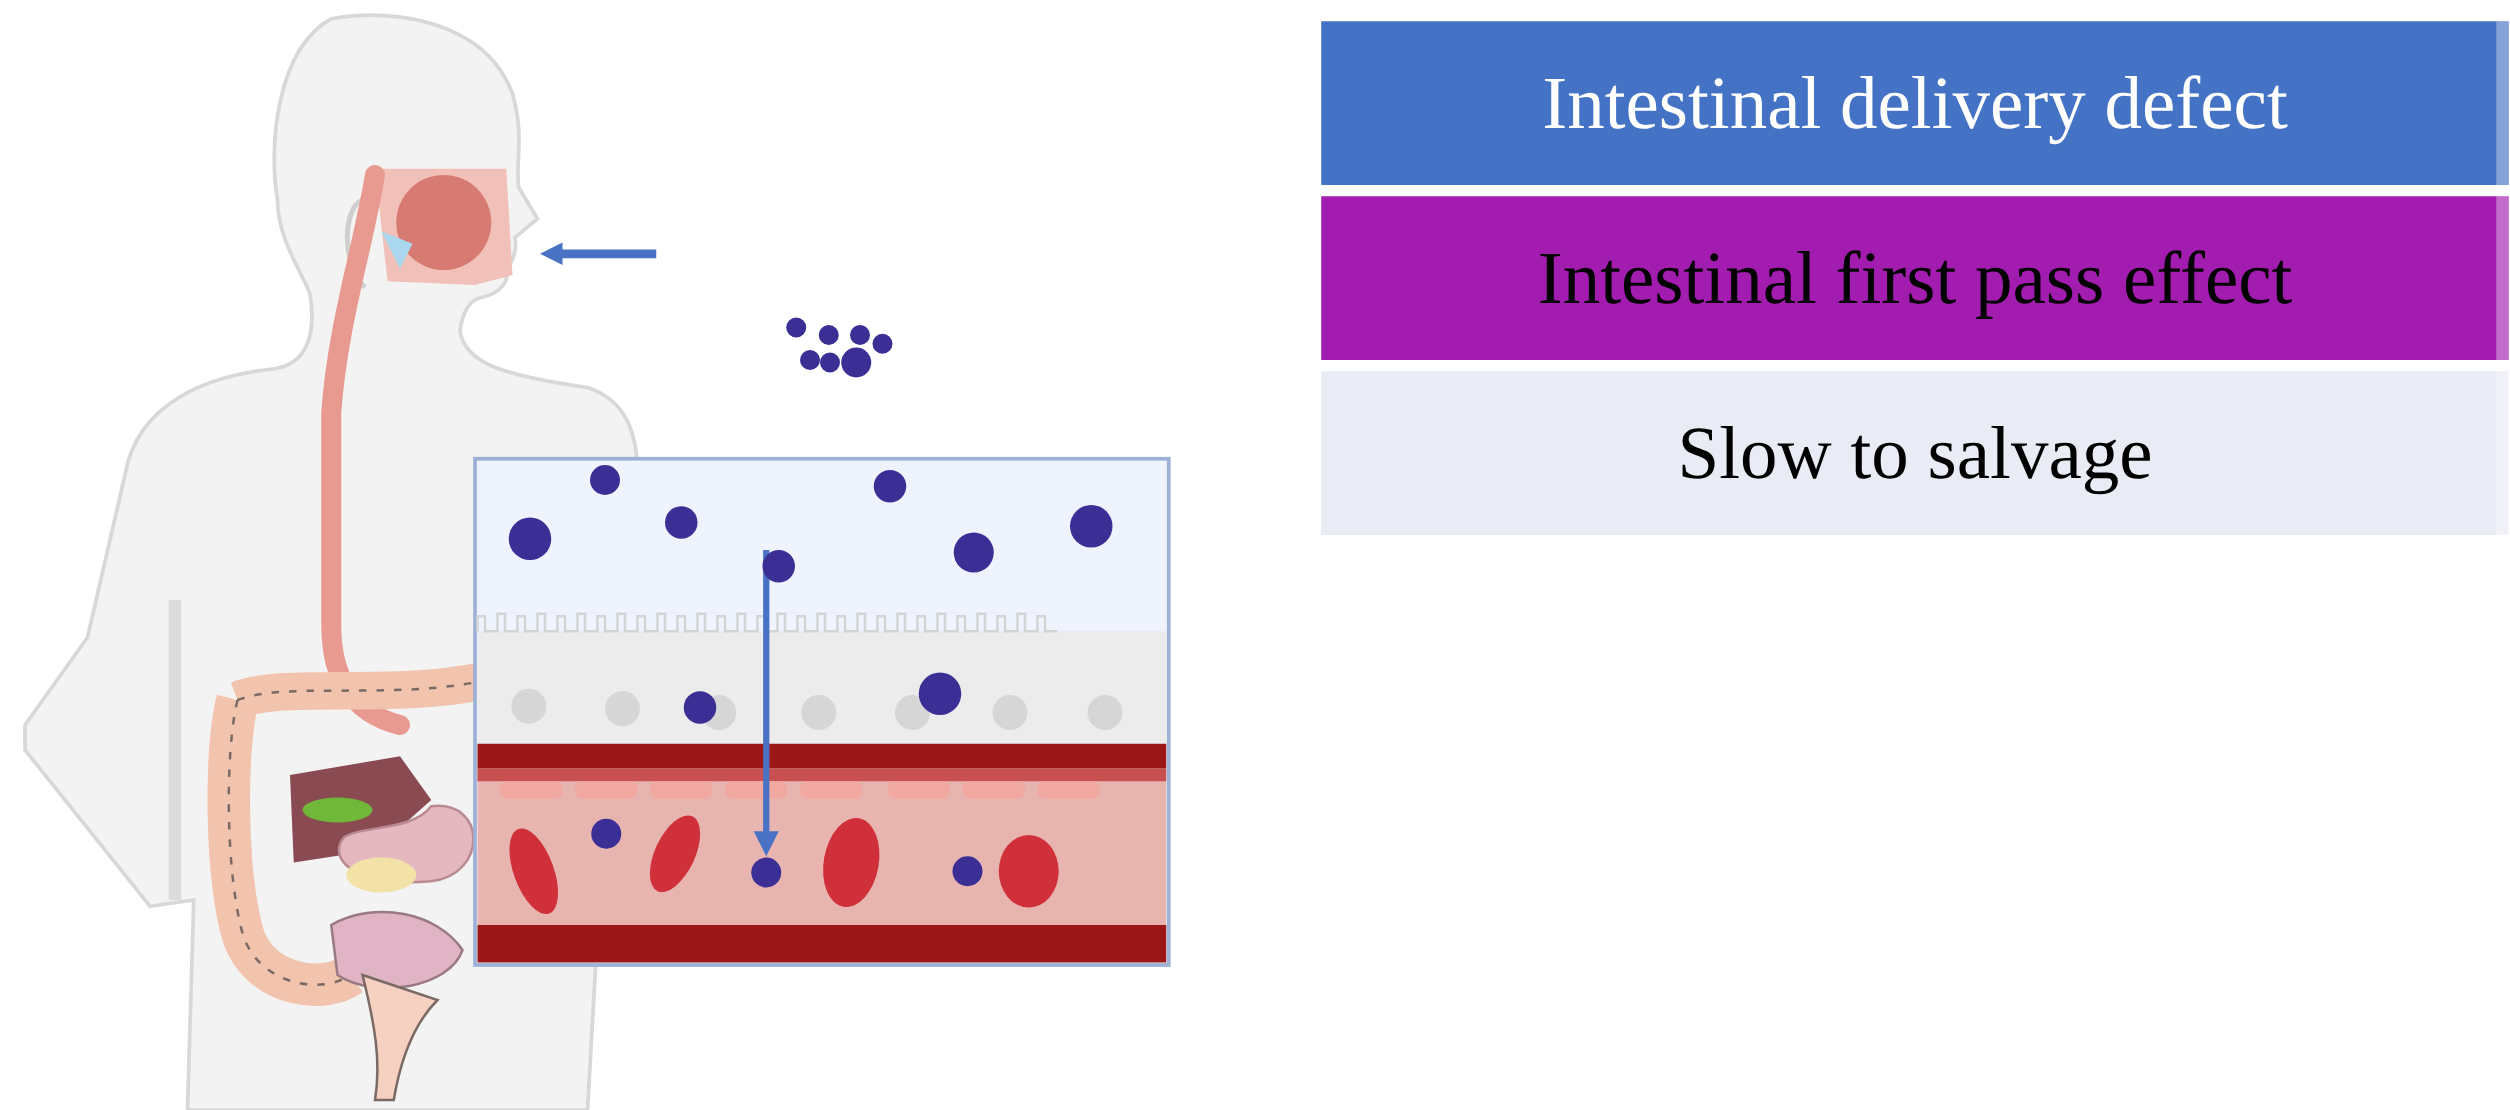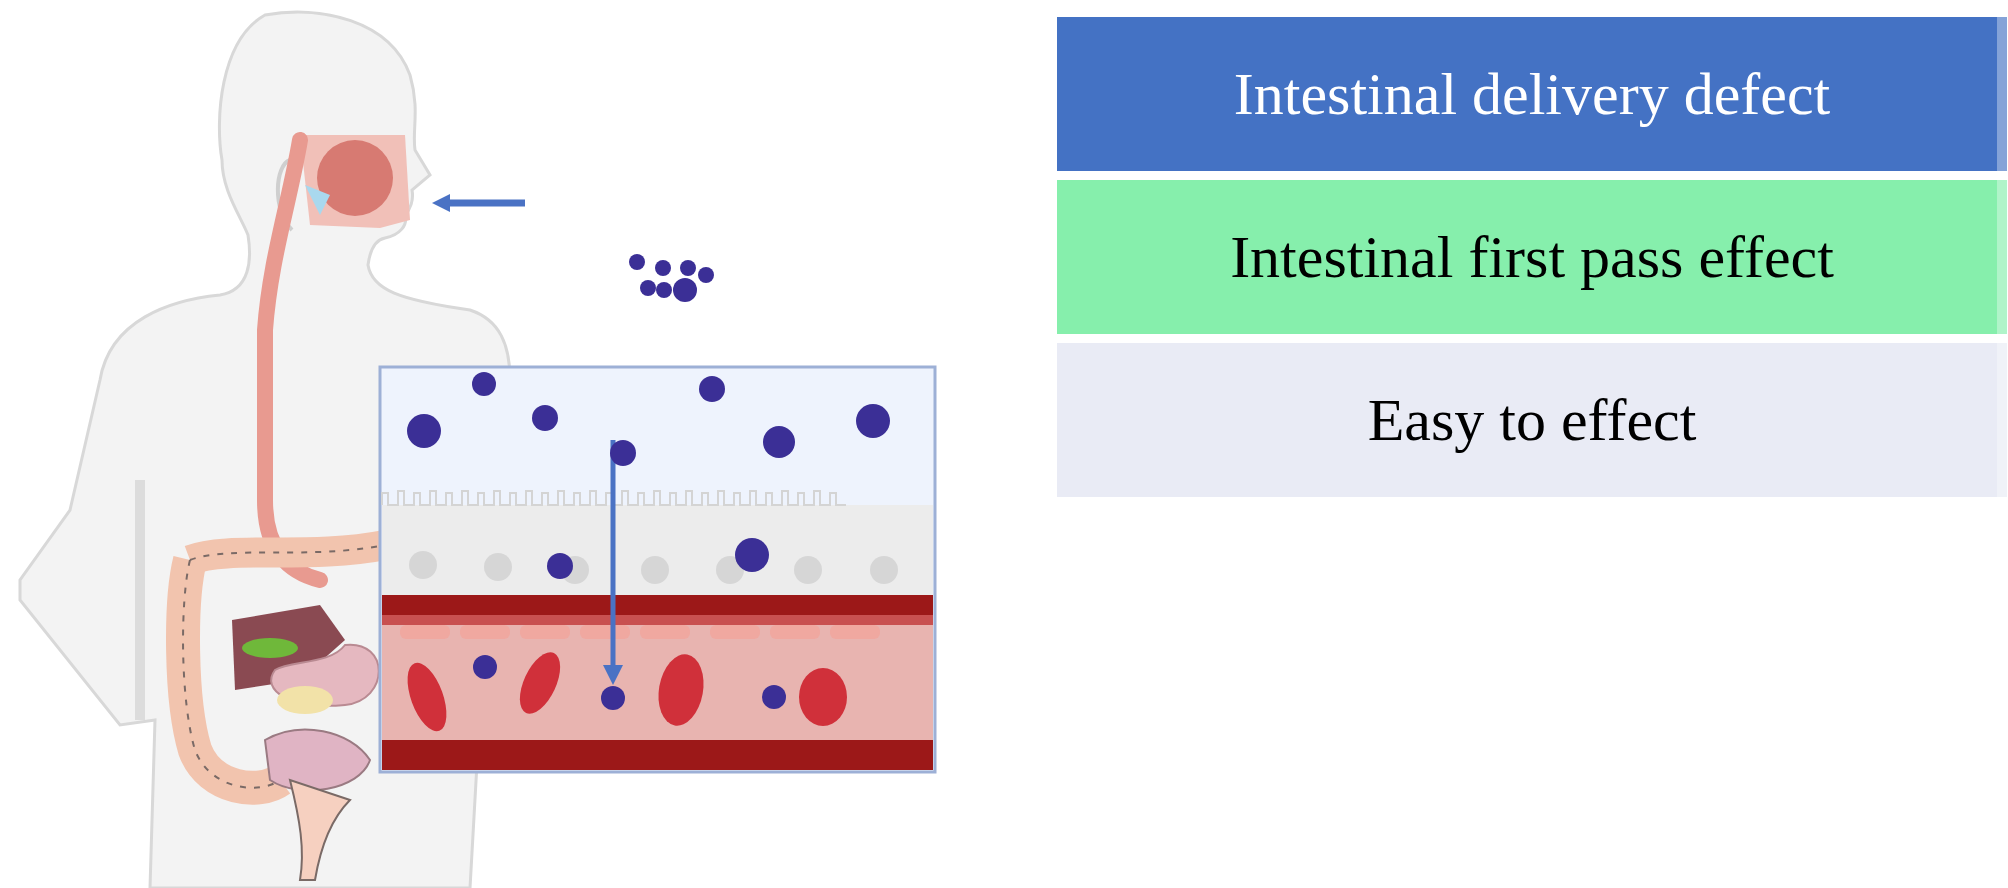--- a/index.html
+++ b/index.html
@@ -2,25 +2,25 @@
 <html><head>
 <meta charset="utf-8">
 <style>
   html, body { margin: 0; padding: 0; background: #ffffff; }
   body { width: 2008px; height: 888px; position: relative; overflow: hidden;
          font-family: "Liberation Serif", "DejaVu Serif", serif; }
   #illustration { position: absolute; left: 0; top: 0; width: 1000px; height: 888px; }
   .caption { position: absolute; left: 520px; top: 100px; width: 440px; text-align: center;
              font-size: 64px; line-height: 78px; color: #000; }
   .table { position: absolute; left: 1057px; top: 17px; width: 950px; }
-  .row { box-sizing: border-box; height: 154px; margin-bottom: 9px; display: flex;
+  .row { box-sizing: border-box; height: 131px; margin-bottom: 9px; display: flex;
          align-items: center; justify-content: center; font-size: 60px; color: #000;
          box-shadow: inset -10px 0 0 rgba(255,255,255,0.35); }
   .row.header { background: #4472c4; color: #ffffff; }
-  .row.dark { background: #86efac; }
+  .row.dark { background: #a21caf; }
   .row.light { background: #e9ebf5; }
 </style>
 </head>
 <body>
 
 <svg id="illustration" viewBox="0 0 1000 888" xmlns="http://www.w3.org/2000/svg">
 
   <g>
     <path d="M265 15 C 320 5 390 20 410 75 C 420 110 412 130 415 150 L 430 175 L 412 190 C 414 200 410 210 405 215 C 408 225 400 235 385 238 C 375 240 370 250 368 265 C 372 290 400 300 470 310 C 500 320 510 345 510 380 L 520 600 C 520 640 505 680 480 710 L 470 888 L 150 888 L 155 720 L 120 725 L 20 600 L 20 580 L 70 510 L 100 380 C 110 320 170 300 220 295 C 250 290 252 260 248 235 C 240 215 222 190 222 160 C 215 120 220 40 265 15 Z" fill="#f3f3f3" stroke="#d8d8d8" stroke-width="3"></path>
     <path d="M140 480 L 140 720" stroke="#dcdcdc" stroke-width="10" fill="none"></path>
@@ -114,14 +114,14 @@
     </g>
   </g>
 </svg>
 
 <div class="caption">
 </div>
 
 <div class="table">
   <div class="row header">Intestinal delivery defect</div>
   <div class="row dark">Intestinal first pass effect</div>
-  <div class="row light">Easy to effect</div>
+  <div class="row light">Slow to salvage</div>
 </div>
 
 </body></html>

